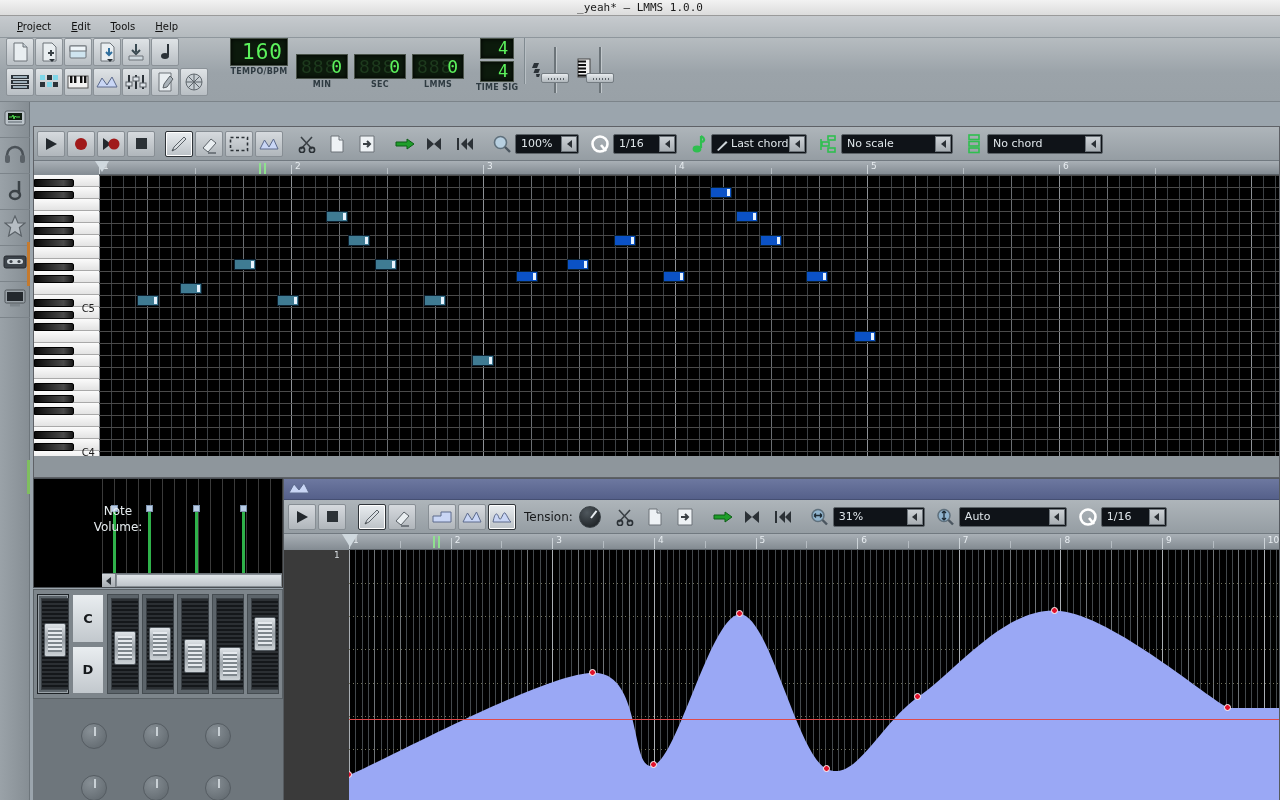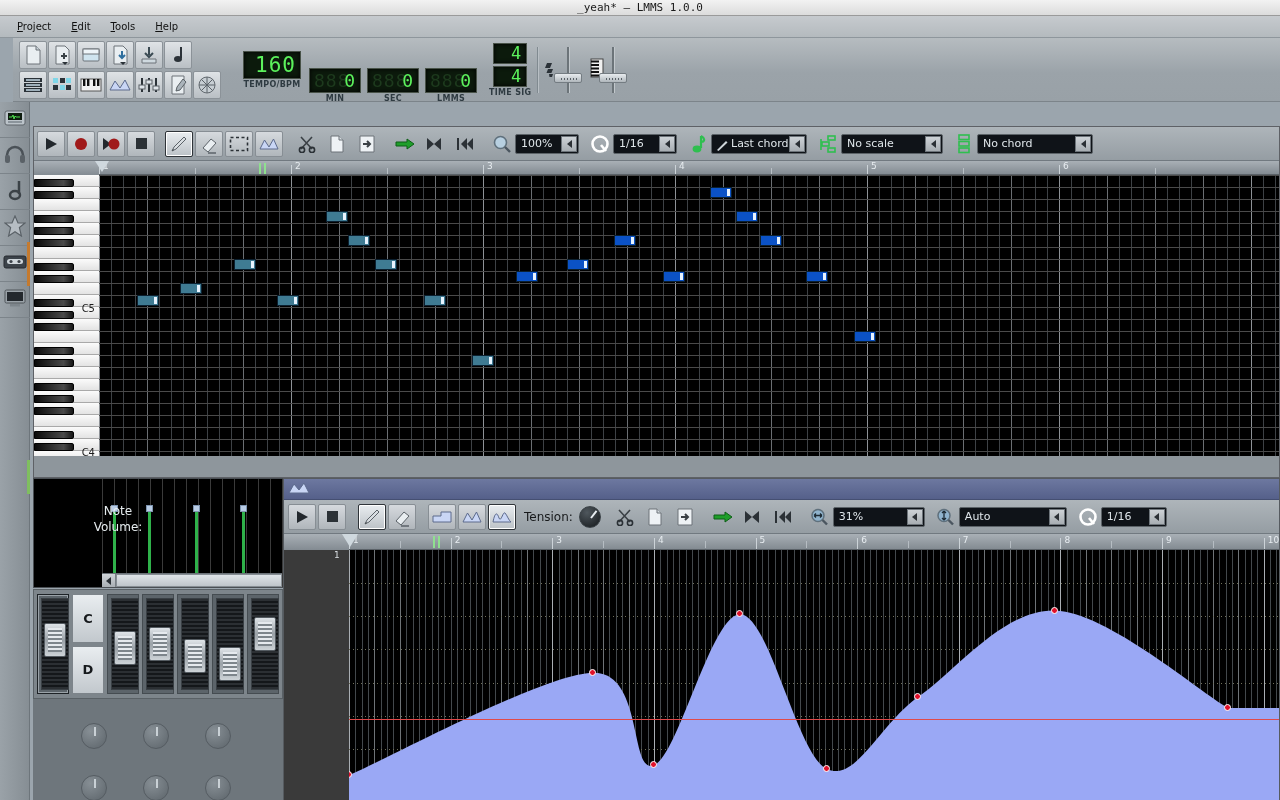--- a/index.html
+++ b/index.html
@@ -28,21 +28,21 @@
   .menubar{ height:22px; background:#bfc4c7;
     background:linear-gradient(#c6cace,#b4babe);
     display:flex; align-items:center; padding-left:8px; gap:2px;
     border-bottom:1px solid #8e969c;}
   .menu-item{ padding:3px 9px; font-size:10px; color:#101010;text-align:right; }
   .menu-item u{ text-decoration:underline; }
 
   
   .toolbar{ position:relative; height:64px;
     background:linear-gradient(#b6bcc0,#9ba3a9 55%,#99a1a7);
-    border-bottom:1px solid #7c848a; display:flex; align-items:center;margin-left:13px;}
+    border-bottom:1px solid #7c848a; display:flex; }
   .tb-group{ display:flex; flex-direction:column; gap:2px; margin-left:6px;}
   .tb-row{ display:flex; gap:1px;}
   .tbtn{
     width:28px;height:28px;
     background:linear-gradient(#dfe3e6,#b9bfc4);
     border:1px solid #8b9298; border-radius:2px;
     display:flex;align-items:center;justify-content:center;
     position:relative; overflow:hidden;
   }
   .tbtn svg{ display:block; }
@@ -614,21 +614,21 @@
 
         <span style="width:6px"></span>
         <span class="icn">
           <svg width="20" height="20">
               <rect x="10" y="2" width="7" height="4" fill="none" stroke="#2fbf4f" stroke-width="1.6"></rect>
               <rect x="4" y="8" width="7" height="4" fill="none" stroke="#2fbf4f" stroke-width="1.6"></rect>
               <rect x="10" y="14" width="7" height="4" fill="none" stroke="#2fbf4f" stroke-width="1.6"></rect>
               <path d="M3 5v11" stroke="#2fbf4f" stroke-width="1.6"></path>
             </svg>
           </span>
-        <div class="combo" style="width:102px;">
+        <div class="combo" style="width:112px;">
           <span class="lbl">No scale</span>
           <span class="arr"></span>
         </div>
 
         <span style="width:6px"></span>
         <span class="icn">
           <svg width="14" height="20">
               <rect x="2" y="1" width="10" height="4.5" fill="none" stroke="#2fbf4f" stroke-width="1.6"></rect>
               <rect x="2" y="7.5" width="10" height="4.5" fill="none" stroke="#2fbf4f" stroke-width="1.6"></rect>
               <rect x="2" y="14" width="10" height="4.5" fill="none" stroke="#2fbf4f" stroke-width="1.6"></rect>

